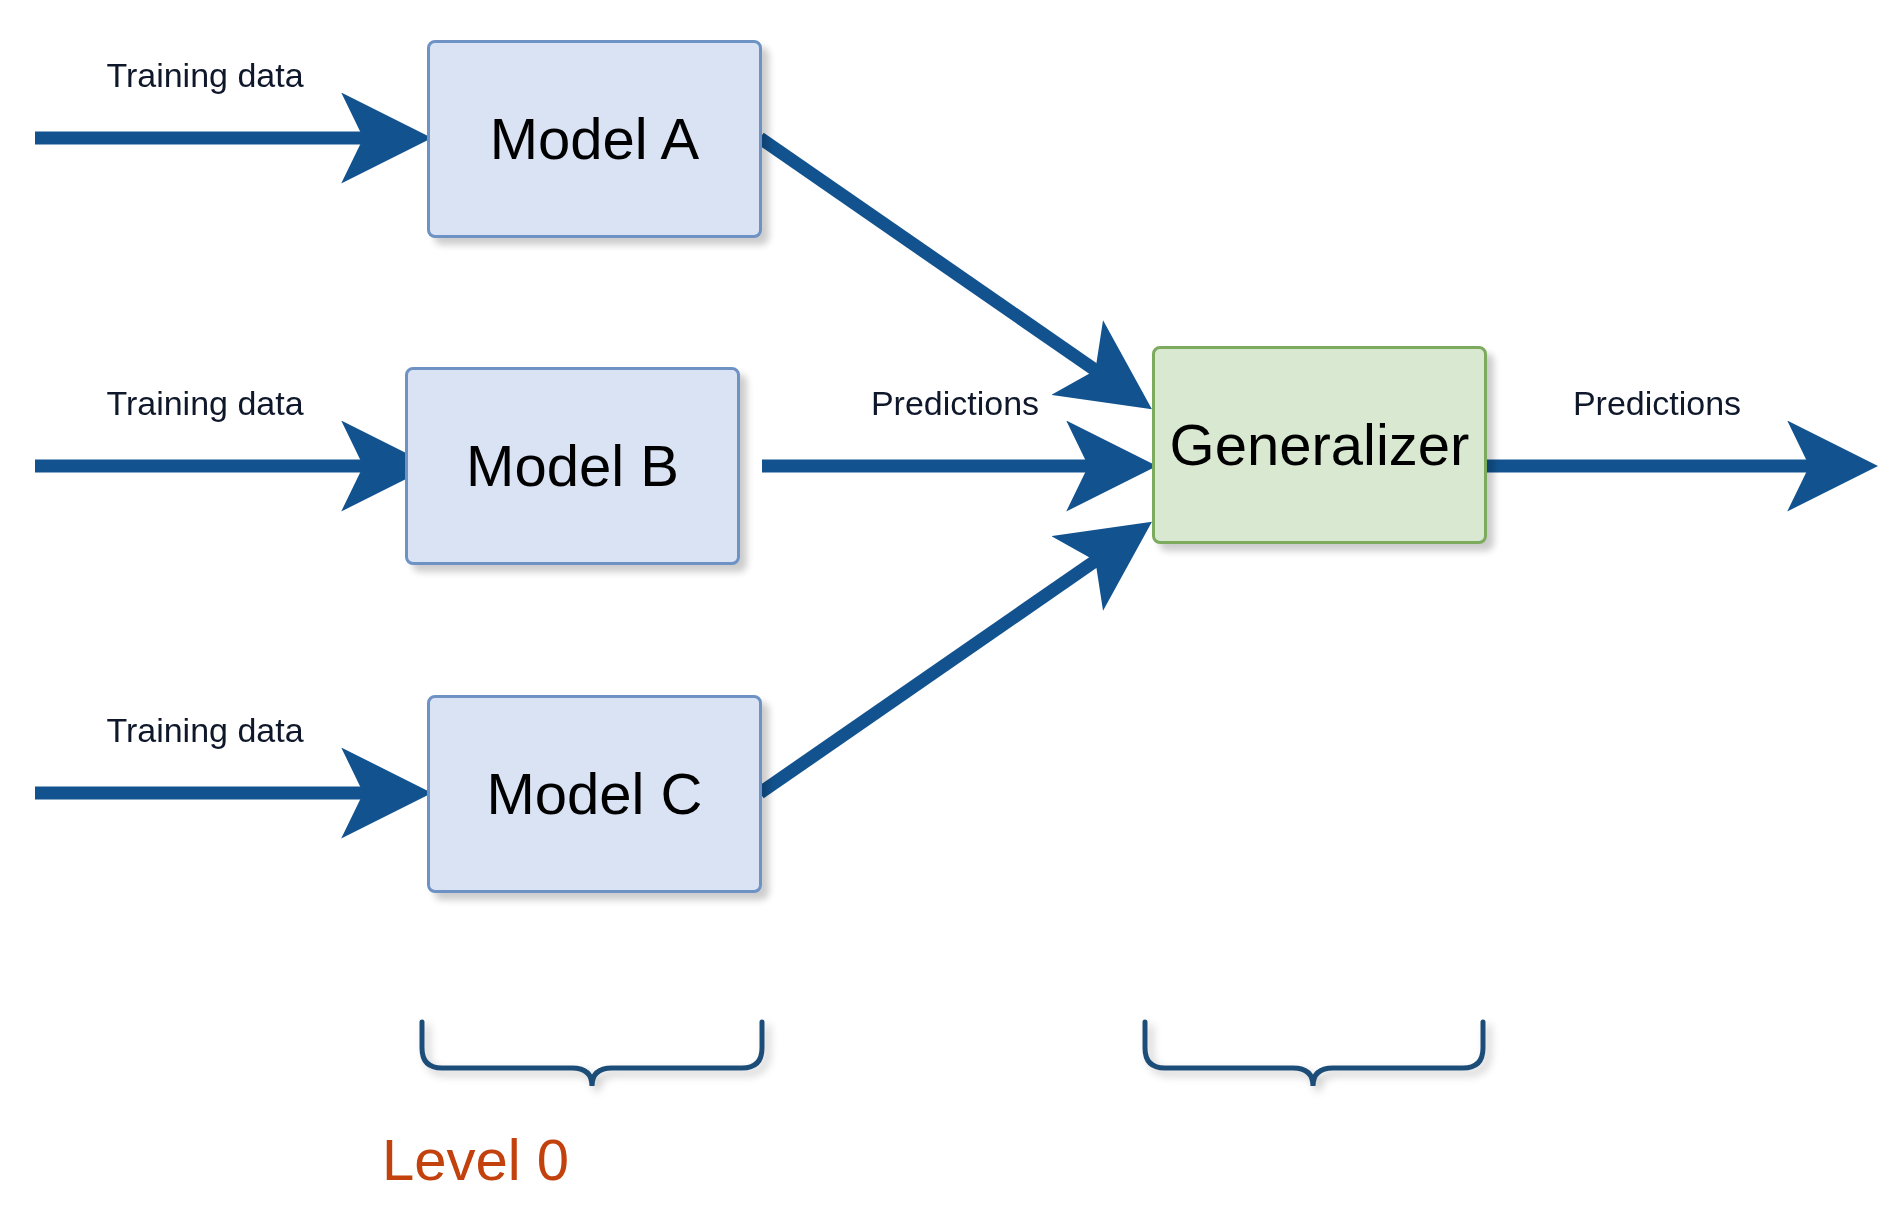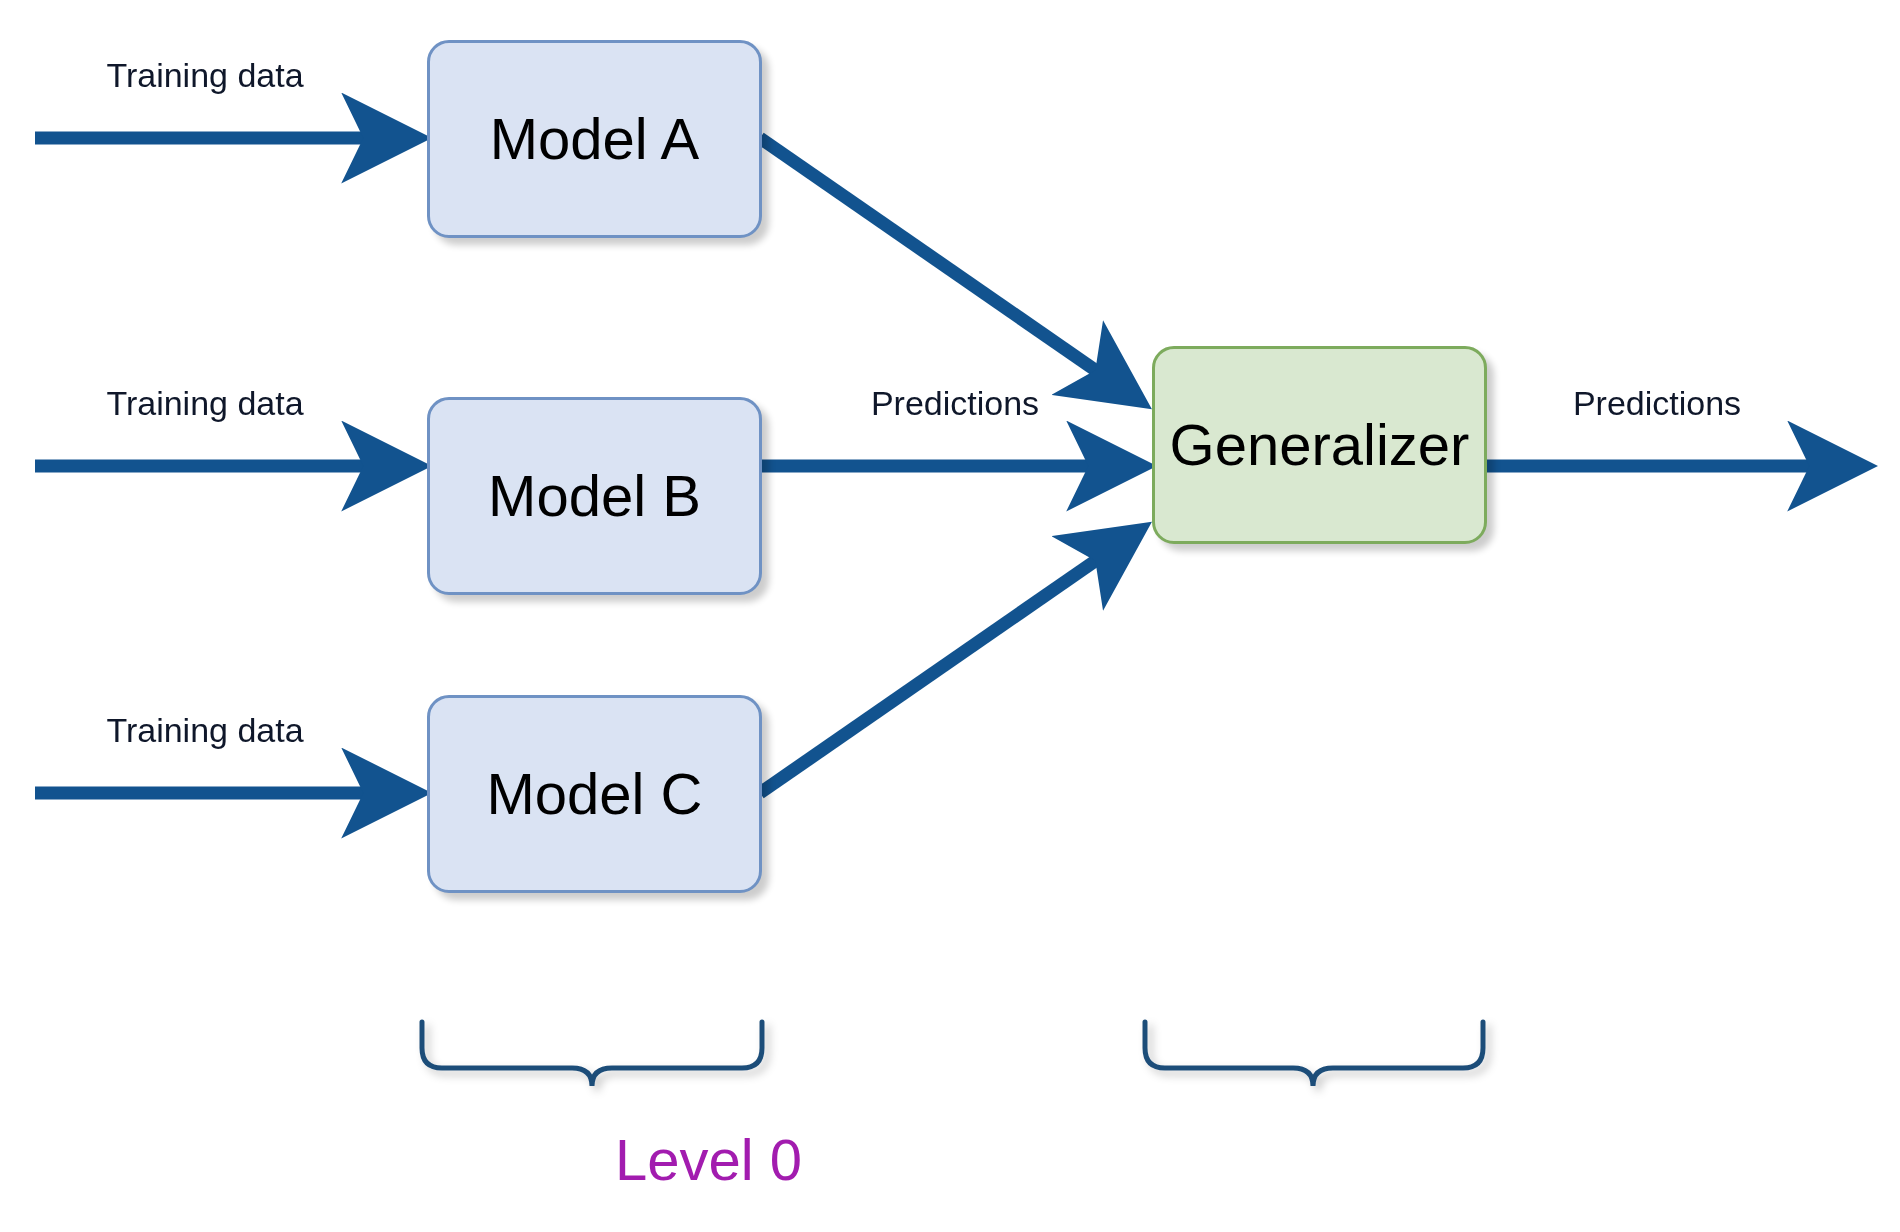--- a/index.html
+++ b/index.html
@@ -18,21 +18,21 @@
   .svg-layer {
     position: absolute;
     left: 0;
     top: 0;
     width: 1900px;
     height: 1232px;
   }
   .node-box {
     position: absolute;
     box-sizing: border-box;
-    border-radius: 22px;
+    border-radius: 8px;
     display: flex;
     align-items: center;
     justify-content: center;
     box-shadow: 7px 7px 7px rgba(0,0,0,0.20);
   }
   .node-box.model {
     background: #dae3f3;
     border: 3px solid #6f92c4;
   }
   .node-box.generalizer {
@@ -49,25 +49,25 @@
   .edge-label {
     position: absolute;
     color: #0f172a;
     font-size: 34px;
     line-height: 1;
     white-space: nowrap;
     text-align: center;
   }
   .level-label {
     position: absolute;
-    color: #a21caf;
+    color: #c2410c;
     font-size: 58px;
     line-height: 1;
     white-space: nowrap;
-    text-align: right;
+    text-align: left;
   }
 </style>
 </head>
 <body>
 
 <div id="canvas">
 
   <svg class="svg-layer" viewBox="0 0 1900 1232">
     <defs>
       <marker id="arrowhead" markerWidth="7" markerHeight="7" refX="5.6" refY="3.5" orient="auto" markerUnits="strokeWidth">
@@ -110,21 +110,21 @@
              Q 1313 1068 1333 1068
              L 1463 1068
              Q 1483 1068 1483 1048
              L 1483 1022" fill="none" stroke="#1f4e79" stroke-width="5" stroke-linecap="round"></path>
   </svg>
 
   <div class="node-box model" style="left:427px; top:40px; width:335px; height:198px;">
     <span class="node-label">Model A</span>
   </div>
 
-  <div class="node-box model" style="left:427px; top:367px; width:335px; height:198px;margin-top:30px;">
+  <div class="node-box model" style="left:405px; top:367px; width:335px; height:198px;">
     <span class="node-label">Model B</span>
   </div>
 
   <div class="node-box model" style="left:427px; top:695px; width:335px; height:198px;">
     <span class="node-label">Model C</span>
   </div>
 
   <div class="node-box generalizer" style="left:1152px; top:346px; width:335px; height:198px;">
     <span class="node-label">Generalizer</span>
   </div>

